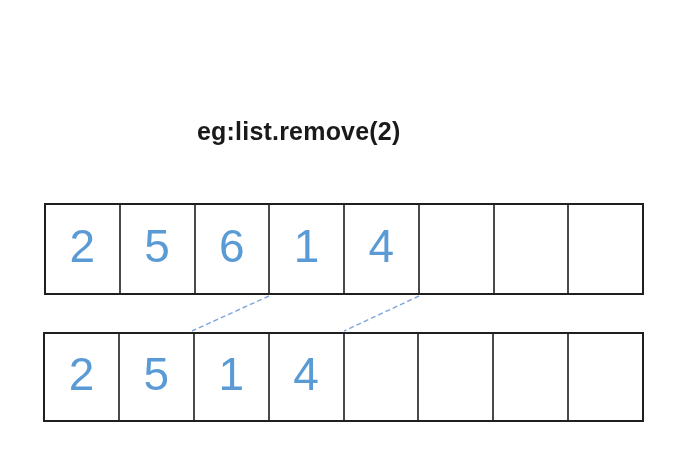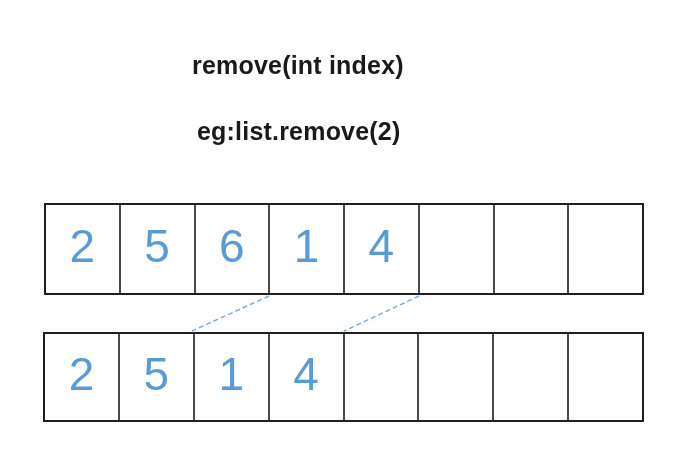--- a/index.html
+++ b/index.html
@@ -82,21 +82,20 @@
     stroke-width: 1.4;
     stroke-dasharray: 5 3;
     fill: none;
   }
 </style>
 </head>
 <body>
 
 <div class="canvas">
 
-  <div class="title">remove(int index)</div>
 
   <div class="subtitle">eg:list.remove(2)</div>
 
   <div class="array-row before">
     <div class="cell">2</div>
     <div class="cell">5</div>
     <div class="cell">6</div>
     <div class="cell">1</div>
     <div class="cell">4</div>
     <div class="cell"></div>

